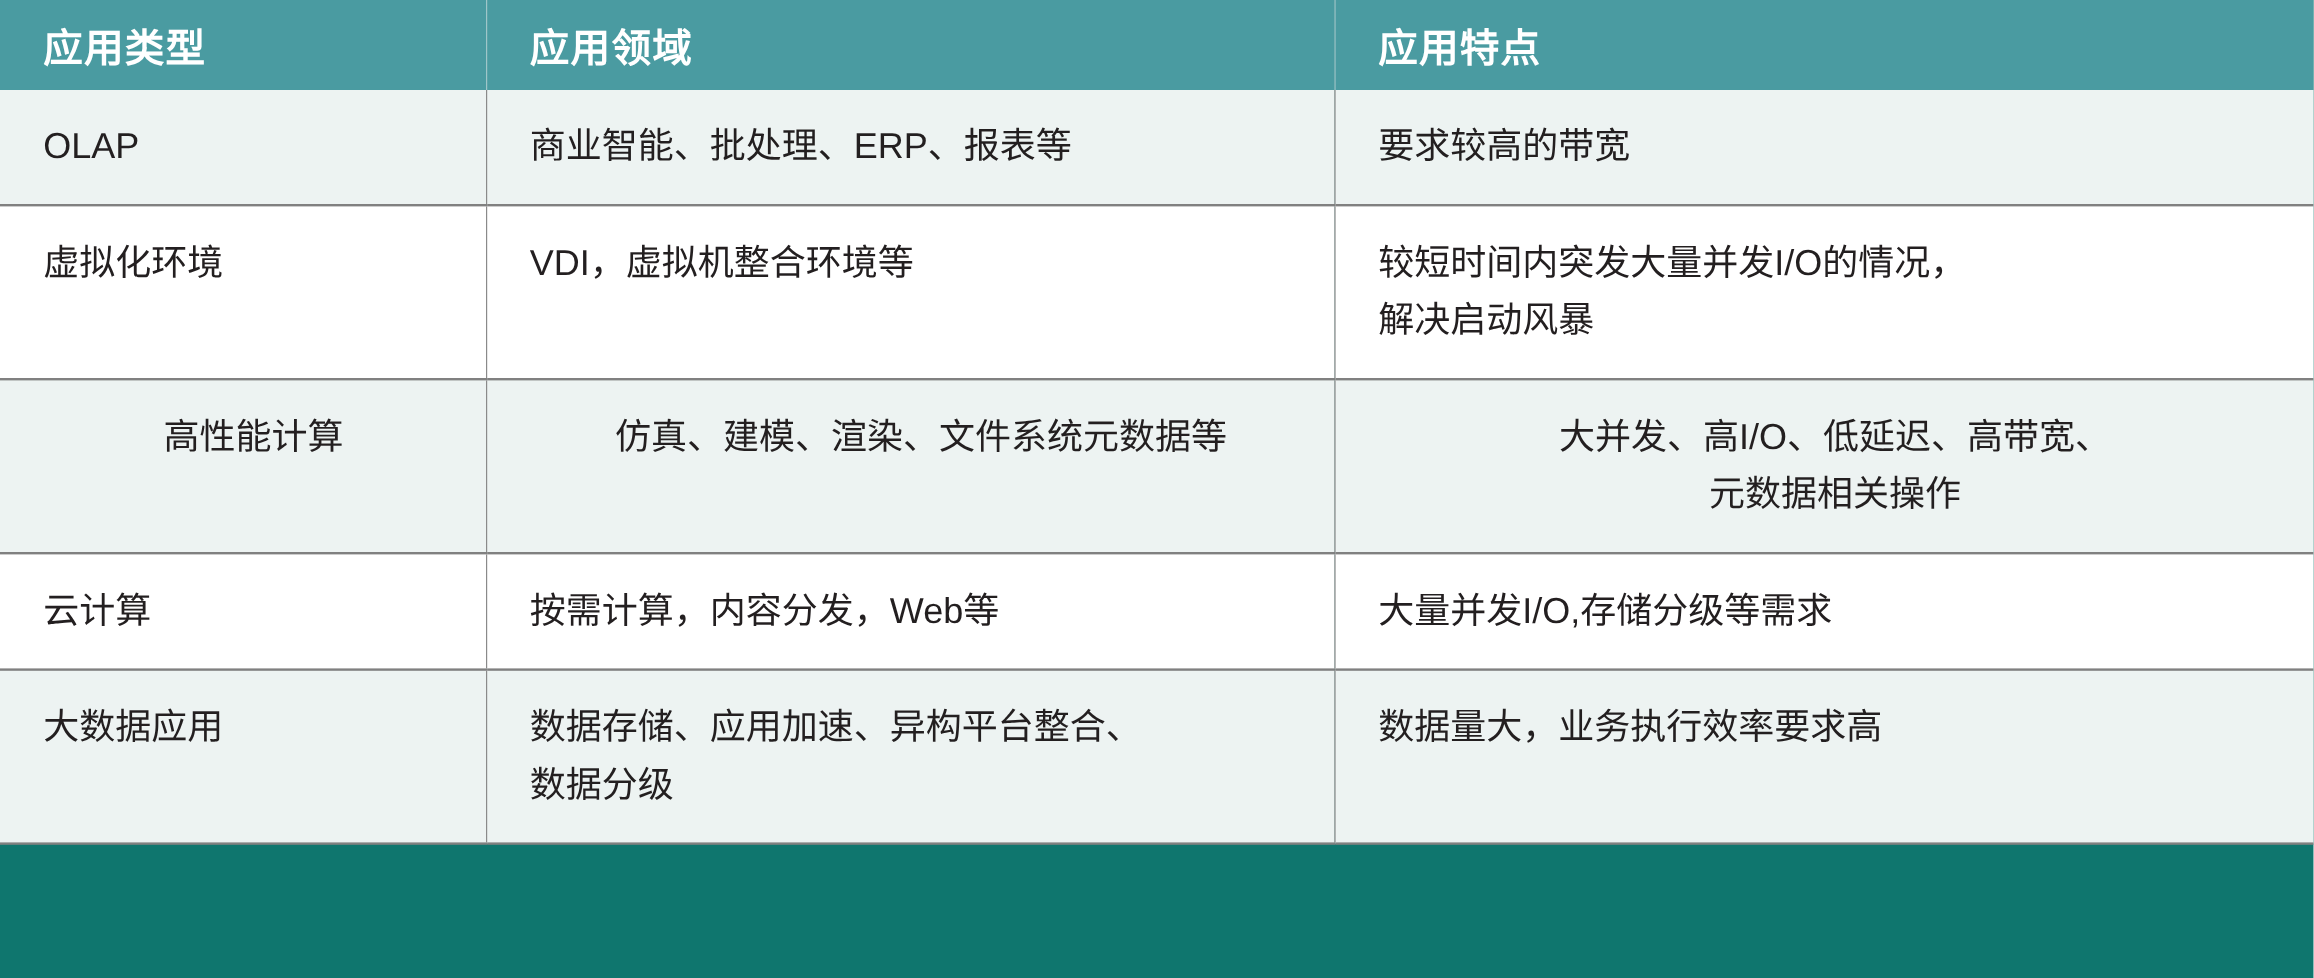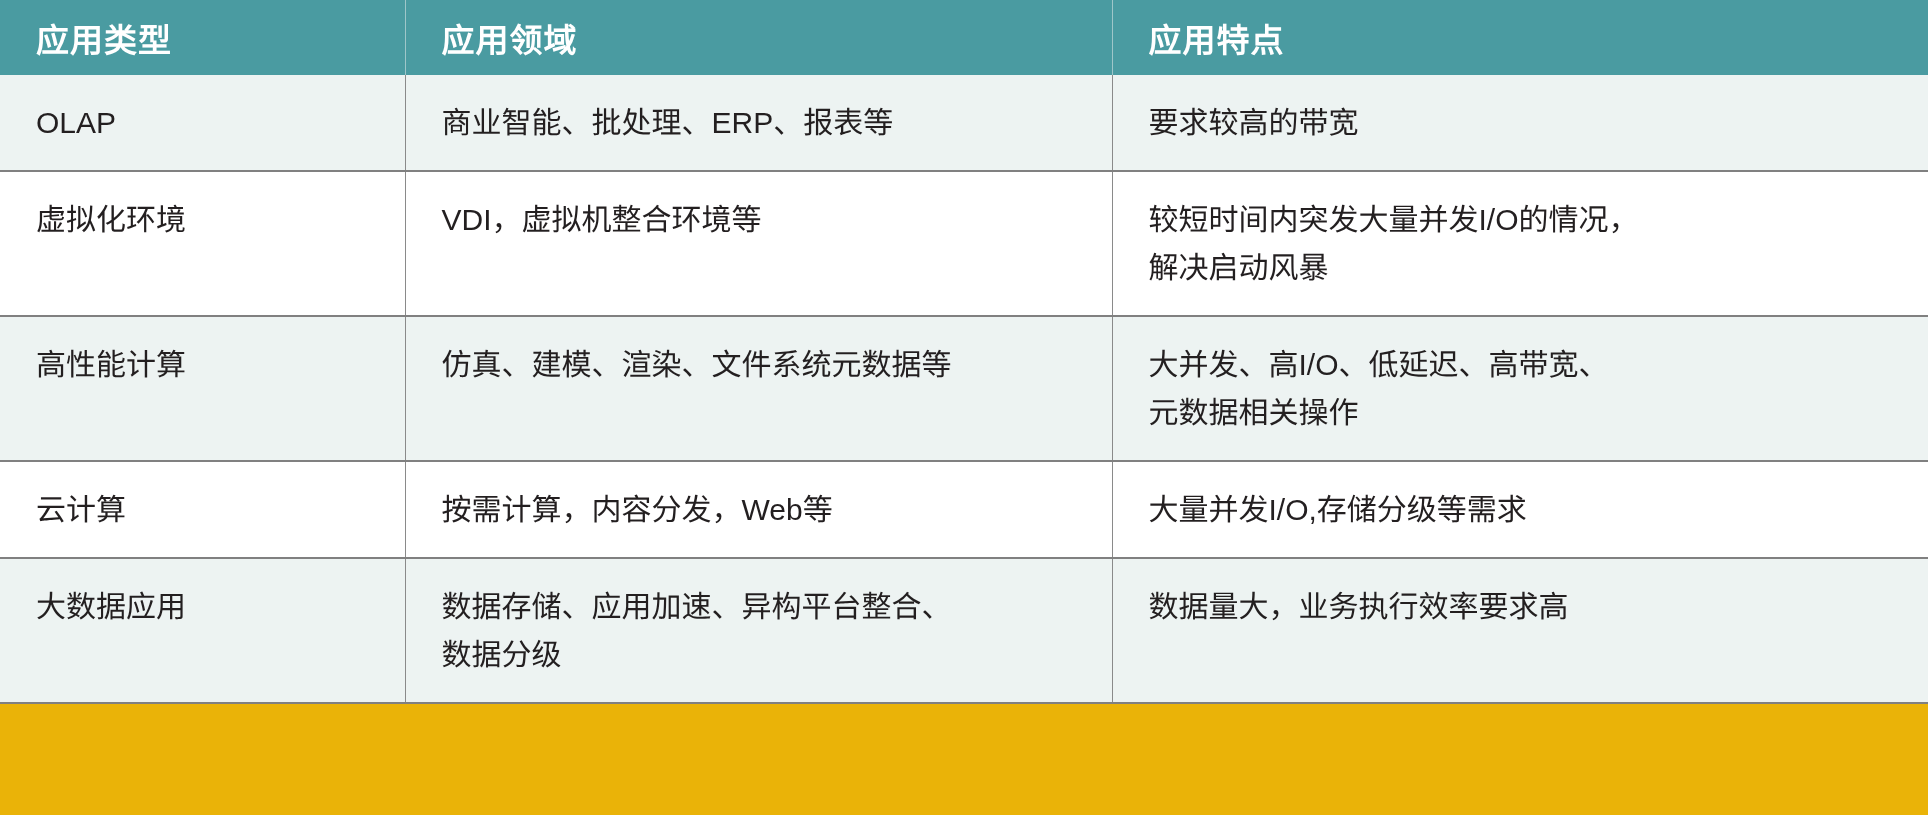--- a/index.html
+++ b/index.html
@@ -12,21 +12,21 @@
     width: 1928px;
     height: 815px;
     font-family: "Liberation Sans", "DejaVu Sans", sans-serif;
     overflow: hidden;
   }
 
   .page {
     position: relative;
     width: 1928px;
     height: 815px;
-    background: #eab308;
+    background: #0f766e;
     box-sizing: border-box;
   }
 
   .app-table {
     width: 1928px;
     border-collapse: collapse;
     table-layout: fixed;
     border-spacing: 0;
   }
 
@@ -69,21 +69,21 @@
     background: #edf3f2;
     margin-top: 44px;
   }
   .app-table tbody tr.row-plain td {
     background: #ffffff;
   }
 
   .app-table tbody tr.r-oltp td  { height: 163px; }
   .app-table tbody tr.r-olap td  { height: 62px;  }
   .app-table tbody tr.r-virt td  { height: 115px; }
-  .app-table tbody tr.r-hpc td   { height: 118px; }
+  .app-table tbody tr.r-hpc td   { height: 118px; text-align: center; }
   .app-table tbody tr.r-cloud td { height: 67px;  }
   .app-table tbody tr.r-bigd td  { height: 128px; }
 
   .app-table tbody tr.r-bigd td { border-bottom: 2px solid #808080; }
 </style>
 </head>
 <body>
 
 <div class="page">
 

